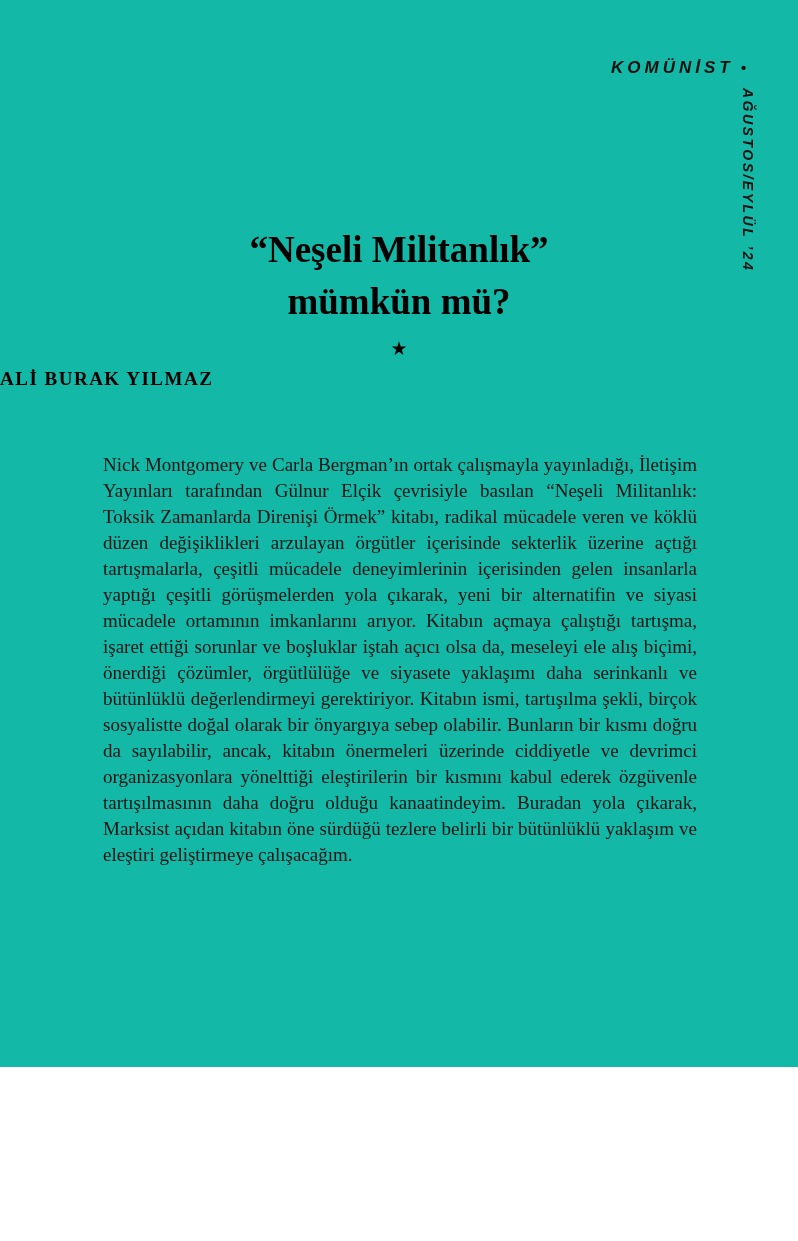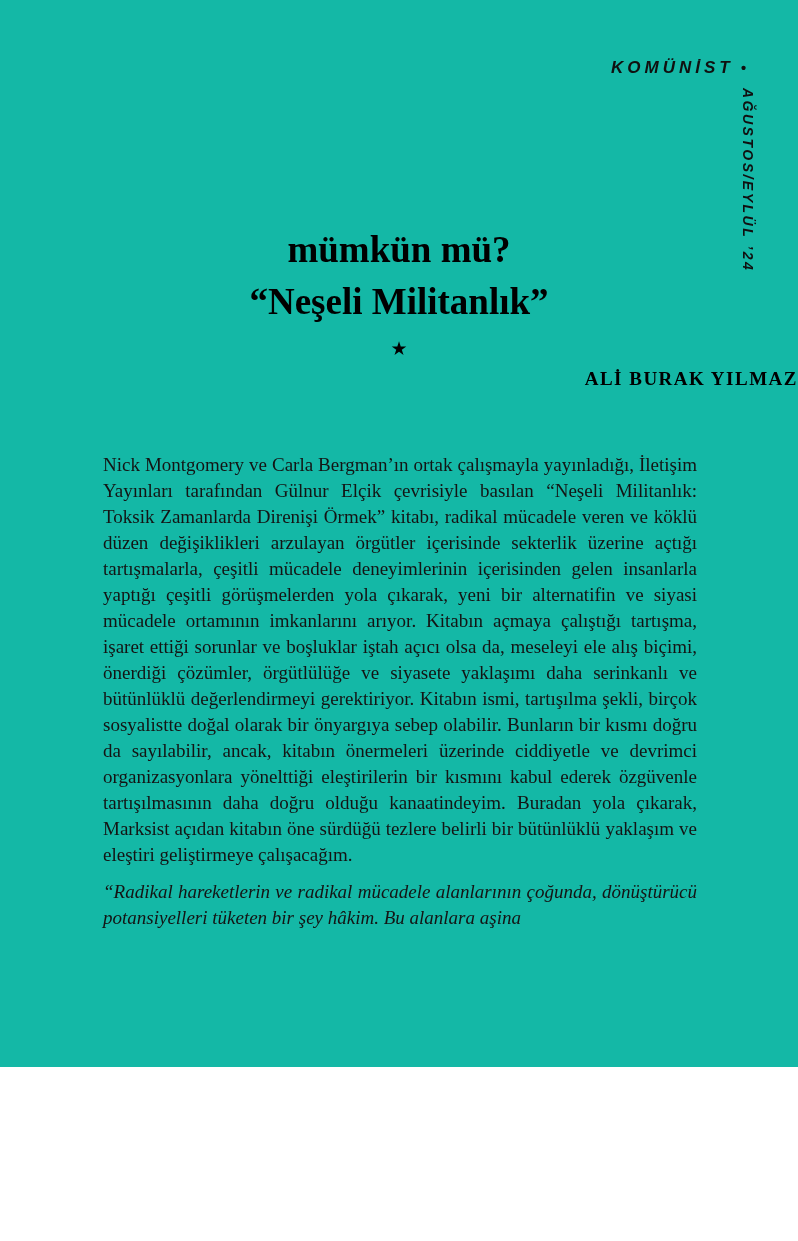--- a/index.html
+++ b/index.html
@@ -70,21 +70,21 @@
     width: 100%;
     text-align: center;
     font-size: 19px;
     color: #000000;
   }
   .author {
     position: absolute;
     top: 368px;
     left: 0;
     width: 100%;
-    text-align: right;
+    text-align: left;
     font-family: "Liberation Serif", serif;
     font-weight: bold;
     font-size: 19px;
     letter-spacing: 1.5px;
     color: #000000;
   }
   .article-body {
     position: absolute;
     top: 452px;
     left: 103px;
@@ -115,28 +115,27 @@
 
 <div class="page">
 
   <div class="journal-header">
     <span>KOMÜNİST</span><span class="bullet">•</span>
   </div>
 
   <div class="issue-vertical">AĞUSTOS/EYLÜL ’24</div>
 
   <h1 class="title">
+    <span class="title-line">“Neşeli Militanlık”</span>
     <span class="title-line">mümkün mü?</span>
-    <span class="title-line">“Neşeli Militanlık”</span>
   </h1>
 
   <div class="star">★</div>
 
   <div class="author">ALİ BURAK YILMAZ</div>
 
   <div class="article-body">
     <p>Nick Montgomery ve Carla Bergman’ın ortak çalışmayla yayınladığı, İletişim Yayınları tarafından Gülnur Elçik çevrisiyle basılan “Neşeli Militanlık: Toksik Zamanlarda Direnişi Örmek” kitabı, radikal mücadele veren ve köklü düzen değişiklikleri arzulayan örgütler içerisinde sekterlik üzerine açtığı tartışmalarla, çeşitli mücadele deneyimlerinin içerisinden gelen insanlarla yaptığı çeşitli görüşmelerden yola çıkarak, yeni bir alternatifin ve siyasi mücadele ortamının imkanlarını arıyor. Kitabın açmaya çalıştığı tartışma, işaret ettiği sorunlar ve boşluklar iştah açıcı olsa da, meseleyi ele alış biçimi, önerdiği çözümler, örgütlülüğe ve siyasete yaklaşımı daha serinkanlı ve bütünlüklü değerlendirmeyi gerektiriyor. Kitabın ismi, tartışılma şekli, birçok sosyalistte doğal olarak bir önyargıya sebep olabilir. Bunların bir kısmı doğru da sayılabilir, ancak, kitabın önermeleri üzerinde ciddiyetle ve devrimci organizasyonlara yönelttiği eleştirilerin bir kısmını kabul ederek özgüvenle tartışılmasının daha doğru olduğu kanaatindeyim. Buradan yola çıkarak, Marksist açıdan kitabın öne sürdüğü tezlere belirli bir bütünlüklü yaklaşım ve eleştiri geliştirmeye çalışacağım.</p>
-    <p class="quote">“Radikal hareketlerin ve radikal mücadele alanlarının çoğunda, dönüştürücü potansiyelleri tüketen bir şey hâkim. Bu alanlara aşina</p>
   </div>
 
   <div class="page-number">265</div>
 
 </div>
 
 </body></html>

